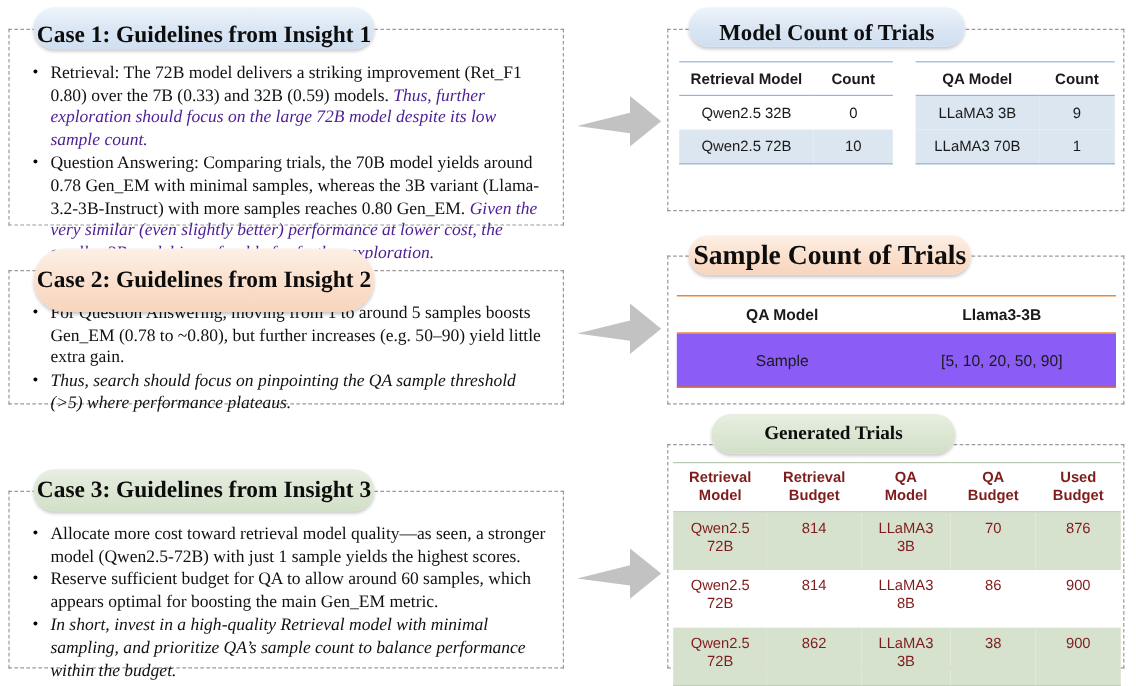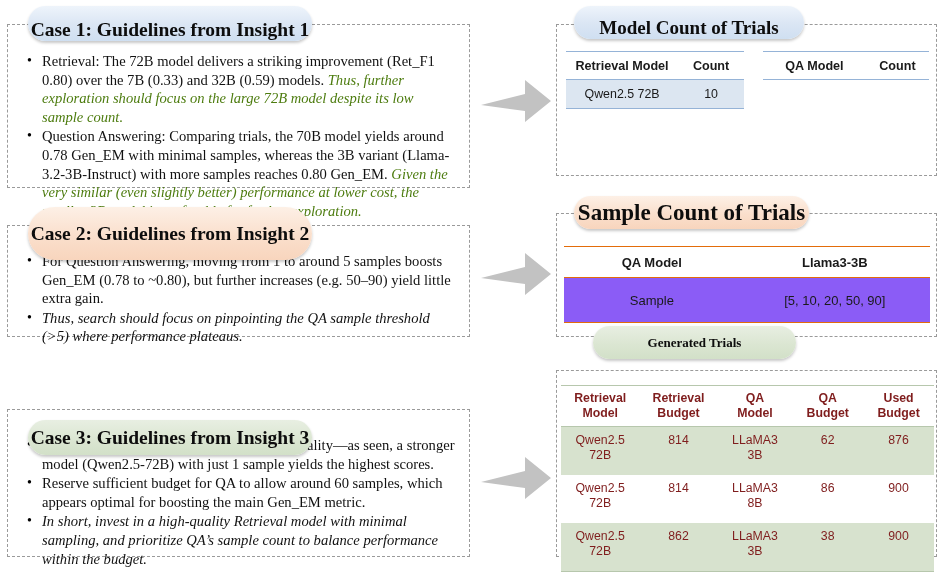--- a/index.html
+++ b/index.html
@@ -64,21 +64,21 @@
     padding-left:3px;
     box-sizing:border-box;
   }
   .bullet .txt{
     flex:1 1 auto;
     font-size:14.6px;
     line-height:18.6px;
     color:#111111;
     text-align:left;
   }
-  .em-blue{ color:#4d7c0f; font-style:italic; }
+  .em-blue{ color:#4c1d95; font-style:italic; }
   .em-orange{ color:#c0552a; font-style:italic; }
   .em-green{ color:#3f6b42; font-style:italic; }
 
   
   .arrow{
     position:absolute;
     z-index:4;
   }
 
   
@@ -169,21 +169,21 @@
     <span class="dot">•</span>
     <span class="txt"><span>For Question Answering, moving from 1 to around 5 samples boosts Gen_EM (0.78 to ~0.80), but further increases (e.g. 50–90) yield little extra gain.</span></span>
   </div>
   <div class="bullet">
     <span class="dot">•</span>
     <span class="txt em-orange">Thus, search should focus on pinpointing the QA sample threshold (&gt;5) where performance plateaus.</span>
   </div>
 </div>
 
 <div class="panel" style="left:7px;top:409px;width:463px;height:148px;"></div>
-<div class="pill pill-green" style="left:28px;top:391px;width:284px;height:35px;font-size:19.5px;margin-top:29px;">
+<div class="pill pill-green" style="left:28px;top:391px;width:284px;height:35px;font-size:19.5px;">
   <span>Case 3: Guidelines from Insight 3</span>
 </div>
 <div class="bullets" style="left:24px;top:436px;width:440px;">
   <div class="bullet">
     <span class="dot">•</span>
     <span class="txt"><span>Allocate more cost toward retrieval model quality—as seen, a stronger model (Qwen2.5-72B) with just 1 sample yields the highest scores.</span></span>
   </div>
   <div class="bullet">
     <span class="dot">•</span>
     <span class="txt"><span>Reserve sufficient budget for QA to allow around 60 samples, which appears optimal for boosting the main Gen_EM metric.</span></span>
@@ -217,37 +217,49 @@
 
 <div class="tbl-wrap" style="left:566px;top:51px;width:178px;">
   <table class="tblue">
     <thead>
       <tr>
         <th style="width:63%">Retrieval Model</th>
         <th style="width:37%">Count</th>
       </tr>
     </thead>
     <tbody>
+      <tr>
+        <td>Qwen2.5 32B</td>
+        <td>0</td>
+      </tr>
       <tr class="shade last">
         <td>Qwen2.5 72B</td>
         <td>10</td>
       </tr>
     </tbody>
   </table>
 </div>
 
 <div class="tbl-wrap" style="left:763px;top:51px;width:166px;">
   <table class="tblue">
     <thead>
       <tr>
         <th style="width:62%">QA Model</th>
         <th style="width:38%">Count</th>
       </tr>
     </thead>
     <tbody>
+      <tr class="shade">
+        <td>LLaMA3 3B</td>
+        <td>9</td>
+      </tr>
+      <tr class="shade last">
+        <td>LLaMA3 70B</td>
+        <td>1</td>
+      </tr>
     </tbody>
   </table>
 </div>
 
 <div class="panel" style="left:556px;top:213px;width:381px;height:124px;"></div>
 <div class="pill pill-peach" style="left:574px;top:196px;width:235px;height:33px;font-size:23px;">
   <span>Sample Count of Trials</span>
 </div>
 <div class="tbl-wrap" style="left:564px;top:246px;width:366px;">
   <table class="tpeach">
@@ -260,21 +272,21 @@
     <tbody>
       <tr>
         <td>Sample</td>
         <td>[5, 10, 20, 50, 90]</td>
       </tr>
     </tbody>
   </table>
 </div>
 
 <div class="panel" style="left:556px;top:370px;width:381px;height:187px;"></div>
-<div class="pill pill-green" style="left:593px;top:326px;width:203px;height:33px;font-size:13px;">
+<div class="pill pill-green" style="left:593px;top:345px;width:203px;height:33px;font-size:16px;">
   <span>Generated Trials</span>
 </div>
 <div class="tbl-wrap" style="left:561px;top:385px;width:373px;">
   <table class="tgreen">
     <thead>
       <tr>
         <th class="cellstack" style="width:21%">
           <span>Retrieval</span>
           <span>Model</span>
         </th>
@@ -300,21 +312,21 @@
       <tr class="shade">
         <td class="cellstack">
           <span>Qwen2.5</span>
           <span>72B</span>
         </td>
         <td>814</td>
         <td class="cellstack">
           <span>LLaMA3</span>
           <span>3B</span>
         </td>
-        <td>62</td>
+        <td>70</td>
         <td>876</td>
       </tr>
       <tr>
         <td class="cellstack">
           <span>Qwen2.5</span>
           <span>72B</span>
         </td>
         <td>814</td>
         <td class="cellstack">
           <span>LLaMA3</span>

